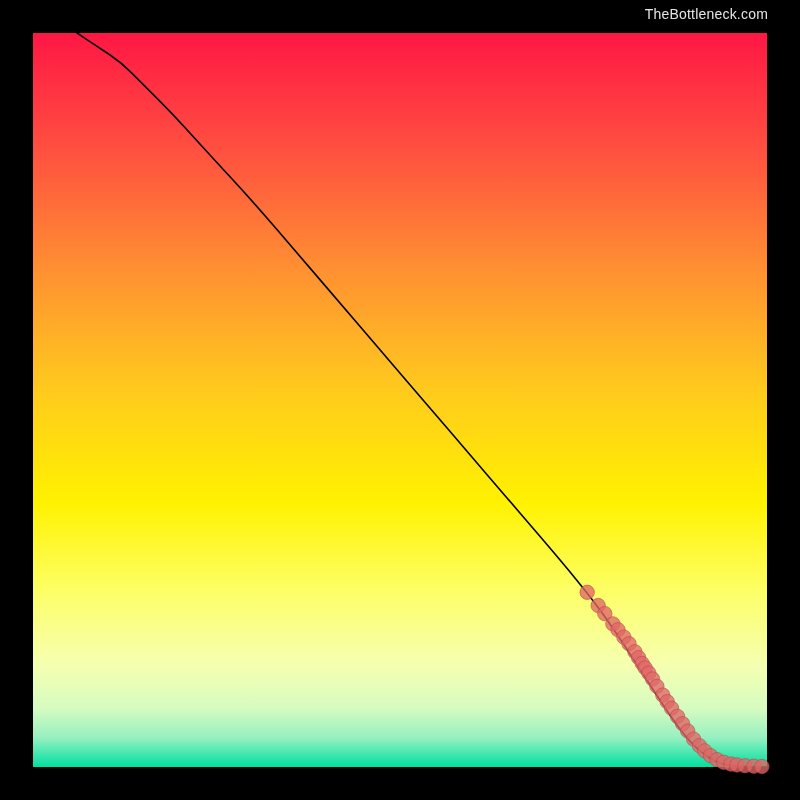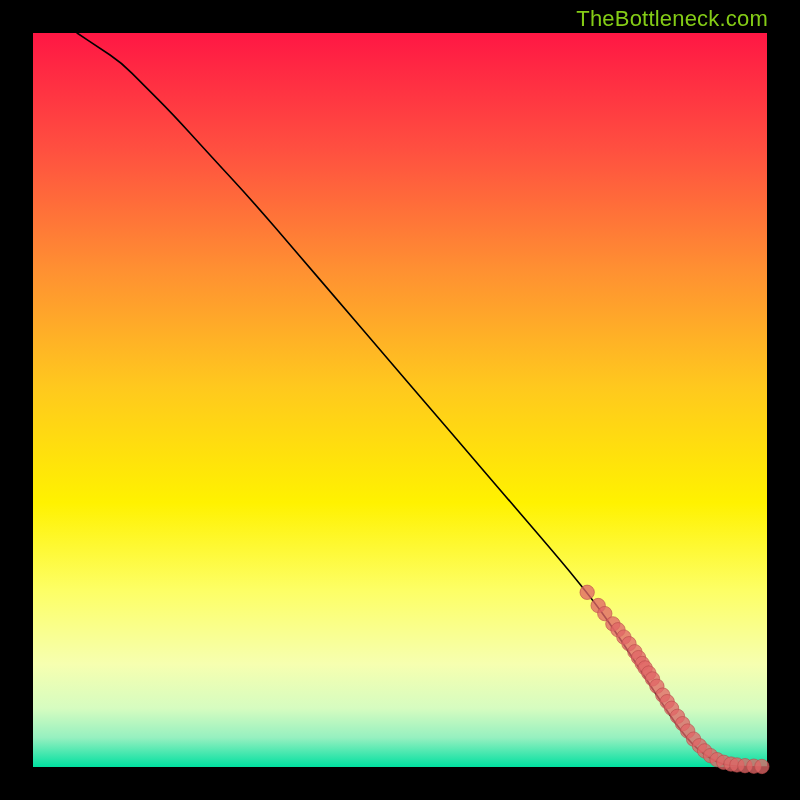--- a/index.html
+++ b/index.html
@@ -36,22 +36,22 @@
       #d6fcc0 92%,
       #96f0c0 96%,
       #00e0a0 100%
     );
   }
   .watermark {
     position: absolute;
     top: 6px;
     right: 32px;
     font-family: Arial, Helvetica, sans-serif;
-    font-size: 22px;
-    color: #84cc16;
+    font-size: 14px;
+    color: #e5e5e5;
     letter-spacing: 0.2px;
     text-align: right;
   }
   svg.curve {
     position: absolute;
     left: 0;
     top: 0;
   }
   .dot {
     fill: #e06666;

